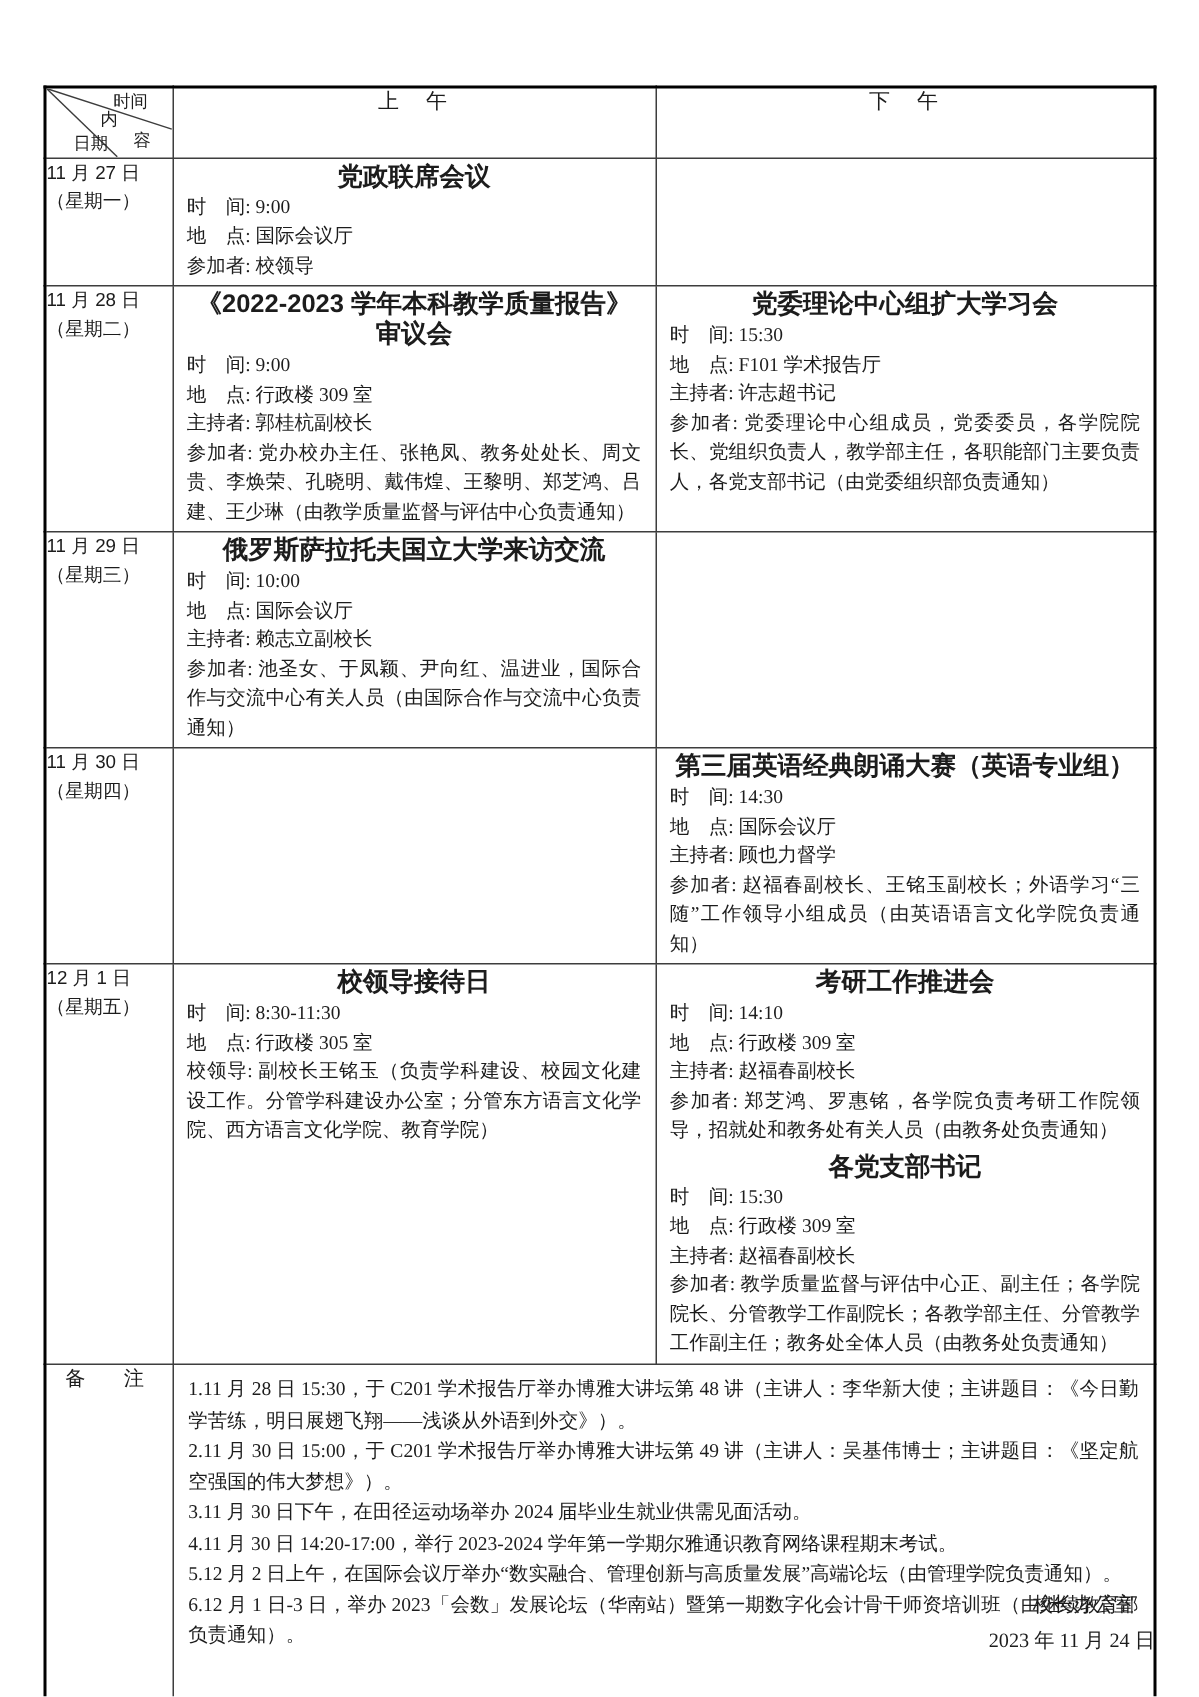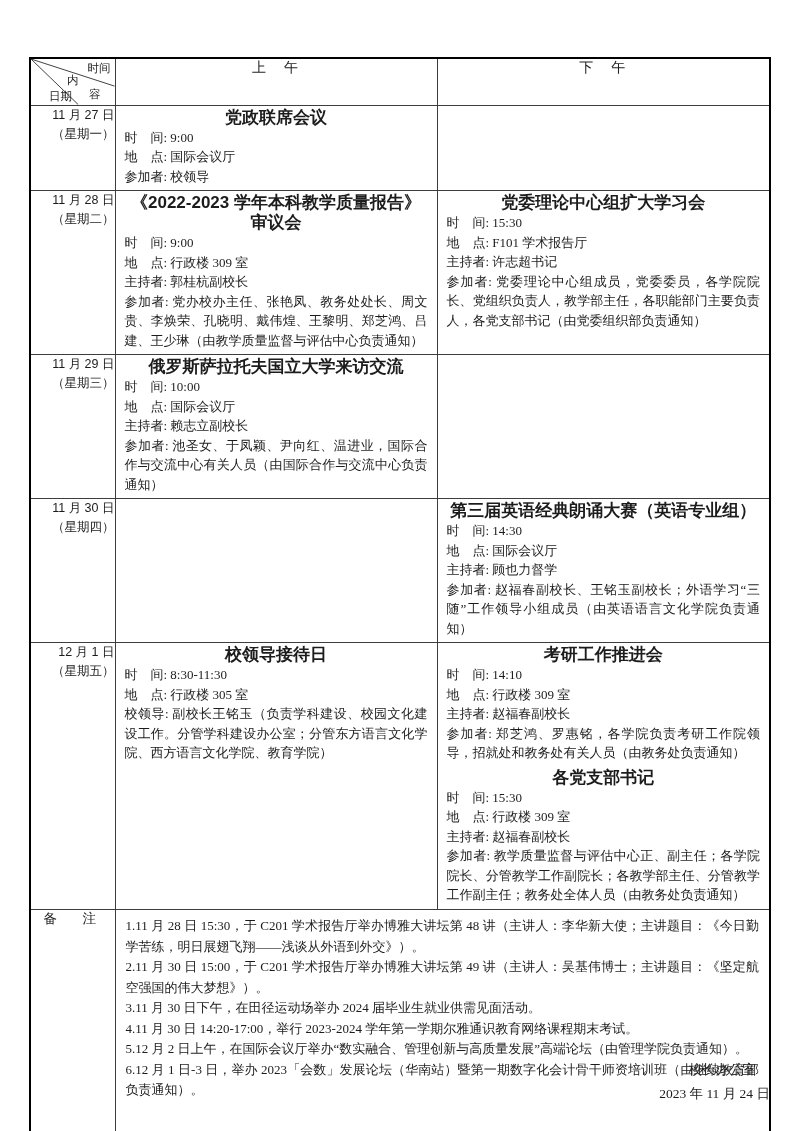--- a/index.html
+++ b/index.html
@@ -26,27 +26,27 @@
   }
   tr.head-row{height:47px;}
   th.col-head{
     text-align:center;vertical-align:middle;
     font-size:14px;letter-spacing:2px;
   }
   
   th.corner{position:relative;overflow:hidden;}
   th.corner svg{position:absolute;left:0;top:0;width:100%;height:100%;}
   th.corner .clab{position:absolute;font-size:11.5px;line-height:12px;white-space:nowrap;}
-  .c-time{top:3px;right:4px;}
+  .c-time{top:3px;right:16px;}
   .c-nei{top:15px;left:36px;}
   .c-rong{top:29px;left:58px;}
   .c-date{bottom:3px;left:18px;text-align:right;}
   
   th.datecell{
-    vertical-align:middle;text-align:right;
+    vertical-align:middle;text-align:left;
     font-family:"Liberation Sans","DejaVu Sans",sans-serif;
     font-weight:bold;font-size:12.5px;line-height:19px;
     padding:2px 1px;
   }
   
   td.eventcell{vertical-align:top;}
   .cellwrap{
     display:flex;flex-direction:column;justify-content:flex-start;
     min-height:100%;box-sizing:border-box;
     padding:2px 9px 4px 9px;

